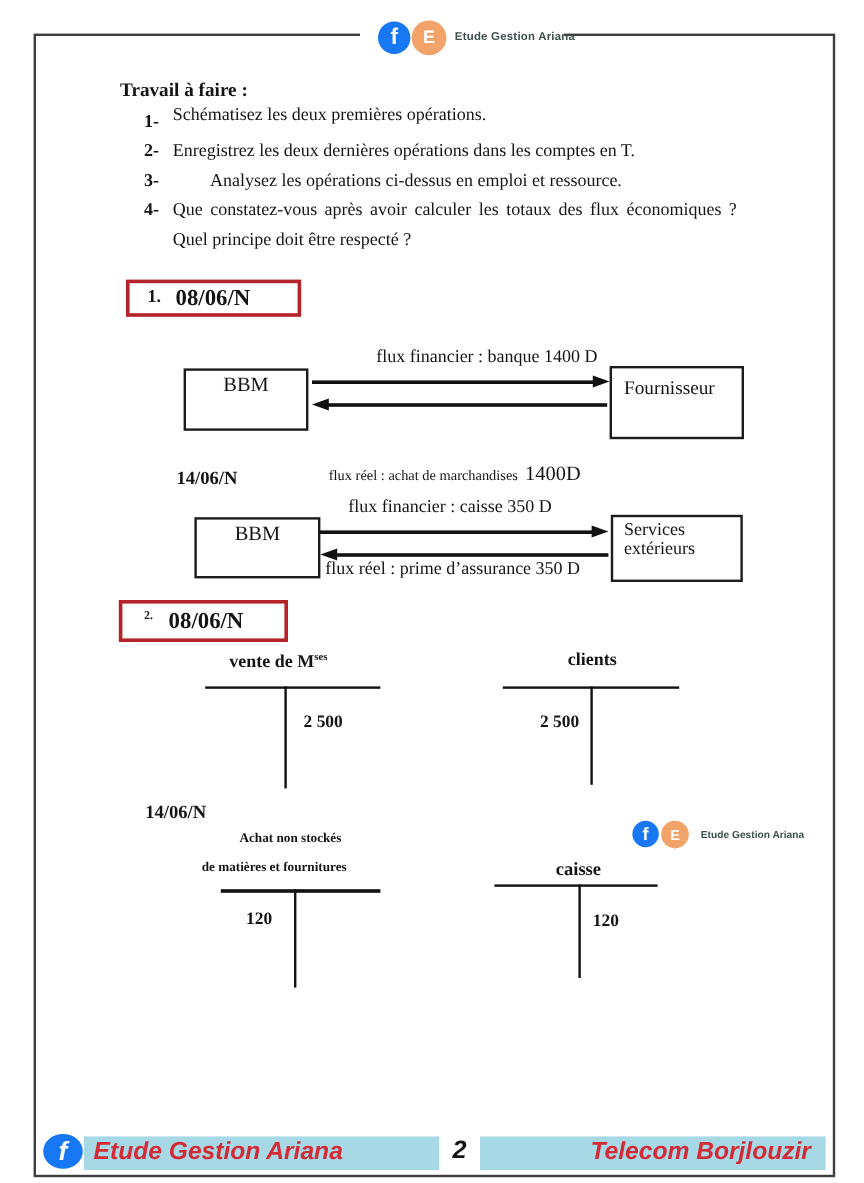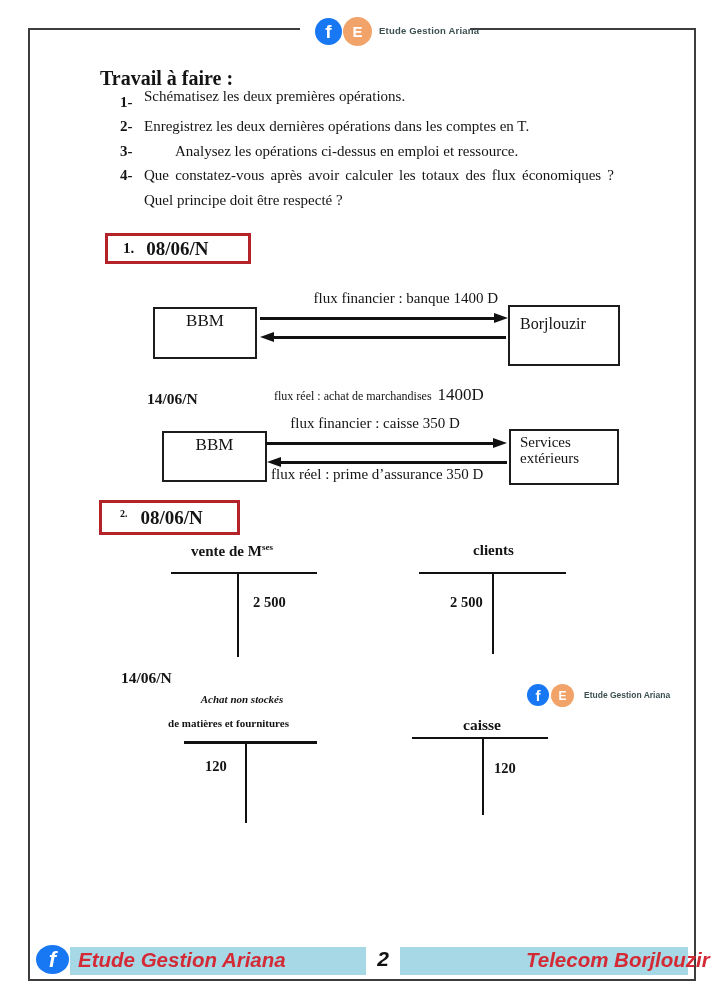--- a/index.html
+++ b/index.html
@@ -15,21 +15,21 @@
 
   
   .badge { border-radius:50%; display:flex; align-items:center; justify-content:center;
            font-family:"Liberation Sans", sans-serif; font-weight:bold; color:#ffffff; }
   .hdr-fb { left:315px; top:18px; width:27px; height:27px; background:var(--facebook-blue); font-size:19px; }
   .hdr-e  { left:343px; top:17px; width:29px; height:29px; background:var(--e-badge-orange); font-size:15px; }
   .hdr-brand { left:379px; top:25px; font-family:"Liberation Sans", sans-serif;
                font-size:9.5px; font-weight:bold; color:#3c4f4f; letter-spacing:.2px; }
 
   
-  .tasks-title { left:100px; top:67px; font-size:20px; font-weight:bold; }
+  .tasks-title { left:100px; top:67px; font-size:16px; font-weight:bold; }
   .task-num  { font-weight:bold; font-size:15px; }
   .task-text { font-size:15px; }
   .justify { width:470px; text-align:justify; text-align-last:justify; }
 
   
   .red-box { border:3px solid var(--accent-red-border); display:flex; align-items:center; background:#fff; }
   .red-box-1 { left:105px; top:233px; width:125px; height:25px; padding-left:15px; }
   .red-box-2 { left:99px; top:500px; width:117px; height:29px; border-width:3.5px; padding-left:18px; }
   .rb-num  { font-weight:bold; font-size:15px; margin-right:12px; }
   .rb2-num { font-weight:bold; font-size:10px; margin-right:13px; transform:translateY(-4px); }
@@ -57,21 +57,21 @@
   .wm-brand { left:584px; top:690px; font-family:"Liberation Sans", sans-serif;
               font-size:8.5px; font-weight:bold; color:#3c4f4f; }
 
   
   .footer-bar { top:947px; height:28px; background:var(--footer-bar-blue); }
   .footer-fb { left:36px; top:945px; width:33px; height:29px; background:var(--facebook-blue); font-size:22px; font-style:italic; }
   .footer-brand, .footer-partner {
      font-family:"Liberation Sans", sans-serif; font-weight:bold; font-style:italic;
      font-size:20.5px; color:var(--footer-text-red); }
   .footer-brand { left:78px; top:948px; }
-  .footer-partner { left:492px; top:948px;margin-left:34px; }
+  .footer-partner { left:492px; top:948px; }
   .footer-page { left:366px; top:947px; width:34px; text-align:center;
      font-family:"Liberation Sans", sans-serif; font-weight:bold; font-style:italic;
      font-size:21px; color:#111; }
 </style>
 </head>
 <body>
 
 <div class="page">
 
   <div class="abs page-frame"></div>
@@ -99,21 +99,21 @@
   <div class="abs red-box red-box-1">
     <span class="rb-num">1.</span>
     <span class="rb-date">08/06/N</span>
   </div>
 
   <div class="abs diag-label" style="left:258px; top:290px; width:240px; text-align:right;">flux financier : banque 1400 D</div>
   <div class="abs diag-box" style="left:153px; top:307px; width:100px; height:46px; text-align:center; padding-top:2px; font-size:17px;">
     <span>BBM</span>
   </div>
   <div class="abs diag-box" style="left:508px; top:305px; width:98px; height:49px; padding:8px 0 0 10px; font-size:16px;">
-    <span>Borjlouzir</span>
+    <span>Fournisseur</span>
   </div>
   <div class="abs hline" style="left:260px; top:317px; width:236px;"></div>
   <div class="abs head-right" style="left:494px; top:313px;"></div>
   <div class="abs hline" style="left:273px; top:336px; width:233px;"></div>
   <div class="abs head-left" style="left:260px; top:332px;"></div>
   <div class="abs" style="left:274px; top:341px;margin-top:44px;">
     <span class="small-lab">flux réel : achat de marchandises</span><span class="big-val">1400D</span>
   </div>
 
   <div class="abs" style="left:147px; top:390px; font-weight:bold; font-size:15.5px;">14/06/N</div>
@@ -152,21 +152,21 @@
   <div class="abs" style="left:121px; top:669px; font-weight:bold; font-size:15.5px;">14/06/N</div>
 
   <div class="abs badge wm-fb">
     <span>f</span>
   </div>
   <div class="abs badge wm-e">
     <span>E</span>
   </div>
   <div class="abs wm-brand">Etude Gestion Ariana</div>
 
-  <div class="abs t-title-sm" style="left:186px; top:693px; width:112px;font-style:italic;">Achat non stockés</div>
+  <div class="abs t-title-sm" style="left:186px; top:693px; width:112px;">Achat non stockés</div>
   <div class="abs t-title-sm" style="left:156px; top:717px; width:145px;text-align:center;">de matières et fournitures</div>
   <div class="abs hline" style="left:184px; top:741px; width:133px;"></div>
   <div class="abs vline" style="left:245px; top:741px; height:82px;"></div>
   <div class="abs t-val" style="left:205px; top:758px;">120</div>
 
   <div class="abs t-title" style="left:451px; top:716px; width:62px; font-size:15.5px;">caisse</div>
   <div class="abs hline" style="left:412px; top:737px; width:136px; height:2px;"></div>
   <div class="abs vline" style="left:482px; top:737px; height:78px;"></div>
   <div class="abs t-val" style="left:494px; top:760px;">120</div>
 

